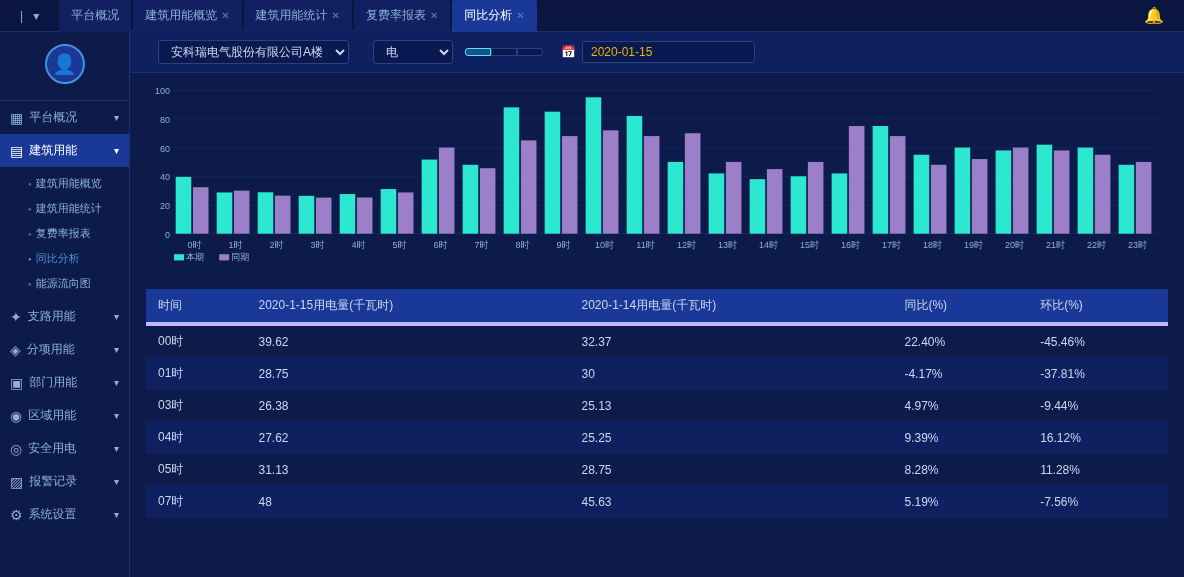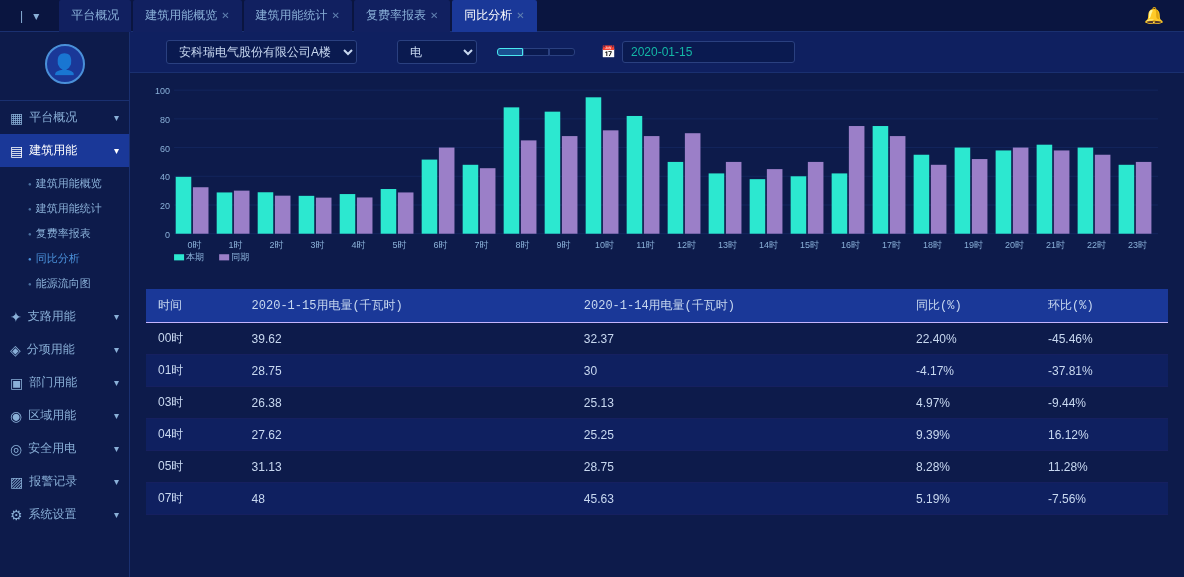--- a/index.html
+++ b/index.html
@@ -33,41 +33,41 @@
     .sidebar-sub-item { padding: 5px 8px; font-size: 11px; color: #8ab0d8; cursor: pointer; display: flex; align-items: center; gap: 4px; }
     .sidebar-sub-item::before { content: '●'; font-size: 6px; color: #4a70a0; }
     .sidebar-sub-item.active { color: #4a90d9; }
     .sidebar-sub-item.active::before { color: #4a90d9; }
     .sidebar-arrow { margin-left: auto; font-size: 10px; }
     
     
     .main { flex: 1; display: flex; flex-direction: column; overflow: hidden; background: #0d1b4b; }
     
     
-    .filter-bar { background: #0f2060; padding: 8px 16px; display: flex; align-items: center; gap: 20px; border-bottom: 1px solid #1a3070; flex-wrap: wrap; }
+    .filter-bar { background: #0f2060; padding: 8px 16px; display: flex; align-items: center; gap: 12px; border-bottom: 1px solid #1a3070; flex-wrap: wrap; }
     .filter-label { color: #8ab0d8; font-size: 12px; white-space: nowrap; }
     .filter-select { background: #0a1a50; border: 1px solid #2a4080; color: #c8d8f0; padding: 3px 8px; font-size: 12px; border-radius: 3px; min-width: 160px; }
     .filter-select-sm { min-width: 80px; }
     .btn-group { display: flex; gap: 0; }
     .btn-tab { padding: 3px 12px; background: #0a1a50; border: 1px solid #2a4080; color: #8ab0d8; cursor: pointer; font-size: 12px; }
     .btn-tab:first-child { border-radius: 3px 0 0 3px; }
     .btn-tab:last-child { border-radius: 0 3px 3px 0; }
     .btn-tab.active { background: #1a5090; color: #4ae8f0; border-color: #4ae8f0; }
     .date-group { display: flex; align-items: center; gap: 6px; }
-    .date-input { background: #0a1a50; border: 1px solid #2a4080; color: #14b8a6; padding: 3px 8px; font-size: 12px; border-radius: 3px; }
+    .date-input { background: #0a1a50; border: 1px solid #2a4080; color: #eab308; padding: 3px 8px; font-size: 12px; border-radius: 3px; }
 
     
     .chart-area { padding: 8px 16px 4px; background: #0d1b4b; }
     .chart-unit { color: #8ab0d8; font-size: 11px; margin-bottom: 4px; }
     .chart-container { position: relative; width: 100%; height: 200px; }
     
     
     .table-area { flex: 1; overflow-y: auto; padding: 0 16px 8px; }
     .data-table { width: 100%; border-collapse: collapse; }
-    .data-table th { background: #1a3898; color: #c8d8f0; padding: 8px 12px; text-align: left; font-size: 12px; font-weight: normal; border-bottom: 1px solid #c4b5fd; font-family: Liberation Mono, monospace; }
+    .data-table th { background: #1a3898; color: #c8d8f0; padding: 8px 12px; text-align: left; font-size: 12px; font-weight: normal; border-bottom: 4px solid #c4b5fd; }
     .data-table td { padding: 7px 12px; font-size: 12px; border-bottom: 1px solid #162060; }
     .data-table tr:nth-child(even) td { background: #0f2060; }
     .data-table tr:nth-child(odd) td { background: #0d1b4b; }
     
     
     .chart-svg { width: 100%; height: 200px; }
   </style>
 </head>
 <body>
 

